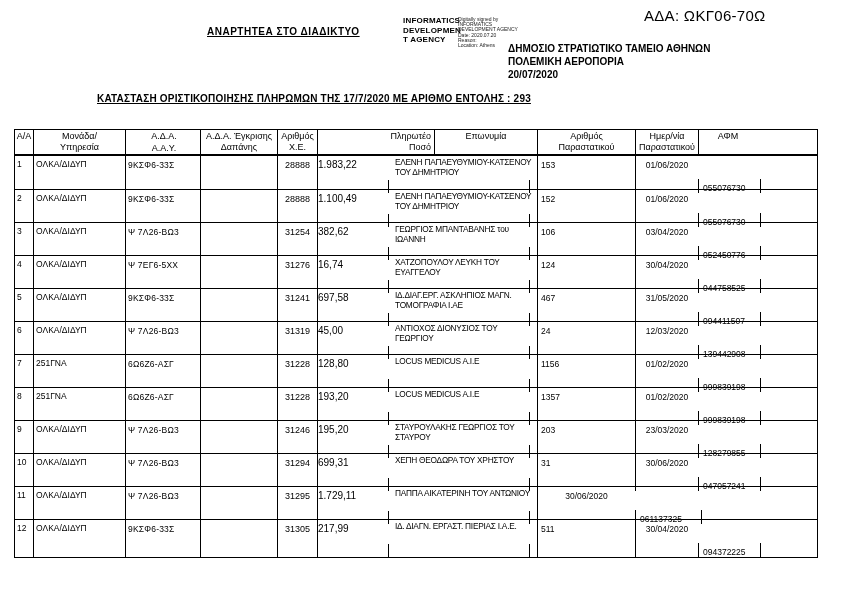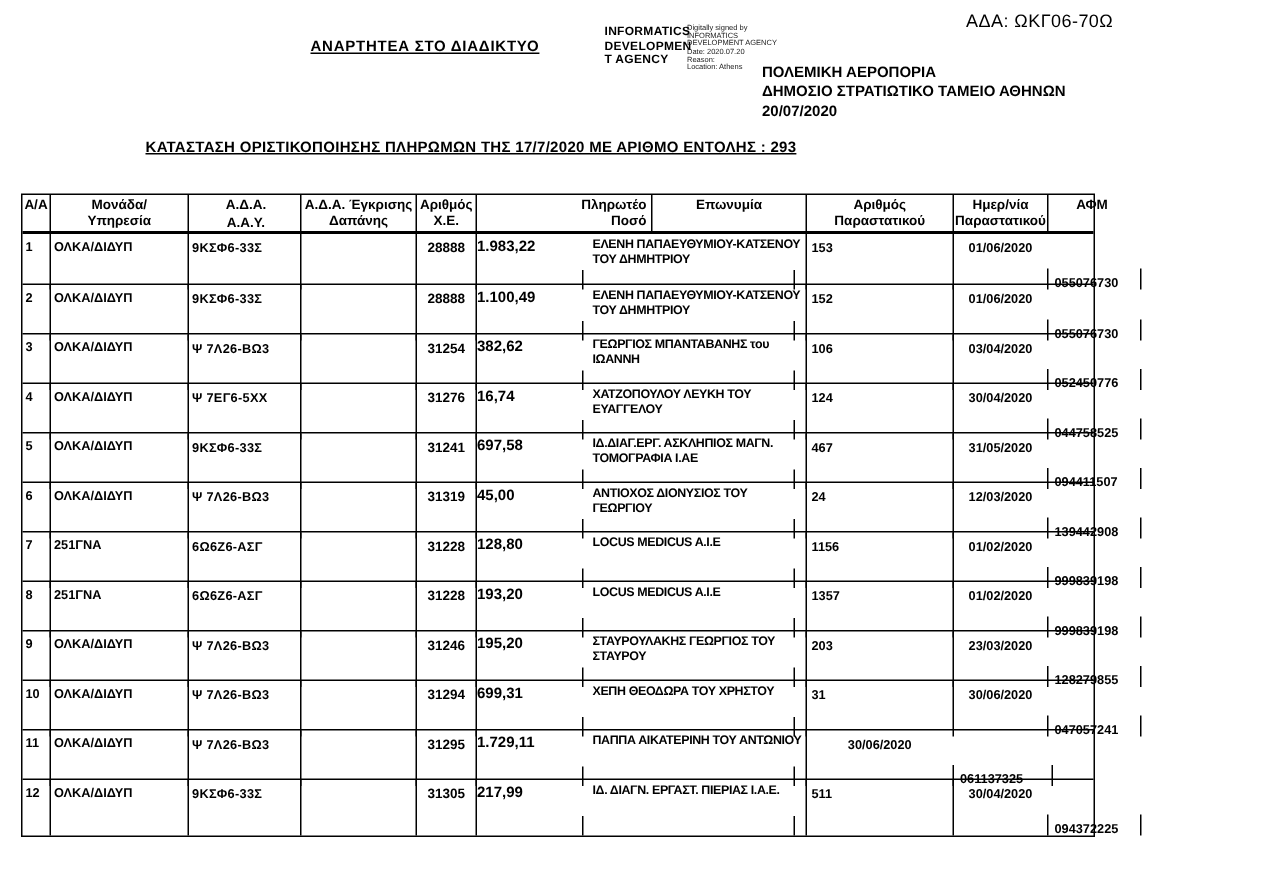--- a/index.html
+++ b/index.html
@@ -4,43 +4,42 @@
 <style>
   * { margin:0; padding:0; box-sizing:border-box; }
   html,body { width:842px; height:595px; background:#ffffff; }
   body {
     position:relative;
     font-family:"Liberation Sans", sans-serif;
     color:#000;
     overflow:hidden;
   }
 
-  .ada-top { position:absolute; left:644px; top:7px; font-size:12px; letter-spacing:0.3px; }
+  .ada-top { position:absolute; left:644px; top:7px; font-size:15px; letter-spacing:0.3px; }
   .anartitea {
     position:absolute; left:207px; top:26px;
     font-size:10px; font-weight:bold; text-decoration:underline; letter-spacing:0.5px;
   }
   .sig-agency {
     position:absolute; left:403px; top:16px; width:58px;
     font-size:8px; font-weight:bold; line-height:9.5px; letter-spacing:0.2px;
   }
   .sig-stamp {
     position:absolute; left:458px; top:17px; width:78px;
     font-size:5px; line-height:5.2px; color:#1a1a1a;
   }
   .org-block { position:absolute; left:508px; top:42px; font-size:10px; font-weight:bold; line-height:13px; }
   .report-title {
     position:absolute; left:97px; top:93px;
     font-size:10px; font-weight:bold; text-decoration:underline; letter-spacing:0.2px;
   }
 
   .table {
-    position:absolute; left:14px; top:129px; width:716px;
+    position:absolute; left:14px; top:129px; width:804px;
     border:1px solid #000;
-    font-weight:bold;
   }
   .thead {
     display:grid;
     grid-template-columns:18px 92px 75px 77px 40px 117px 103px 98px 63px 59px;
     height:26px; border-bottom:2px solid #000; font-size:9px; line-height:11px;
   }
   .th { text-align:center; white-space:pre-line; padding-top:1px; border-left:1px solid #000; overflow:visible; }
   .th:first-child { border-left:none; }
   .h-ada-aay { display:flex; justify-content:space-between; padding:1px 5px 0 7px;flex-direction:column; }
   .h-amt { text-align:right; padding-right:3px; }
@@ -87,22 +86,22 @@
 <div class="sig-stamp" id="sig-stamp">
     <div>Digitally signed by</div>
     <div>INFORMATICS</div>
     <div>DEVELOPMENT AGENCY</div>
     <div>Date: 2020.07.20</div>
     <div>Reason:</div>
     <div>Location: Athens</div>
   </div>
 
 <div class="org-block">
+  <div>ΔΗΜΟΣΙΟ ΣΤΡΑΤΙΩΤΙΚΟ ΤΑΜΕΙΟ ΑΘΗΝΩΝ</div>
   <div>ΠΟΛΕΜΙΚΗ ΑΕΡΟΠΟΡΙΑ</div>
-  <div>ΔΗΜΟΣΙΟ ΣΤΡΑΤΙΩΤΙΚΟ ΤΑΜΕΙΟ ΑΘΗΝΩΝ</div>
   <div>20/07/2020</div>
 </div>
 
 <div class="report-title">ΚΑΤΑΣΤΑΣΗ ΟΡΙΣΤΙΚΟΠΟΙΗΣΗΣ ΠΛΗΡΩΜΩΝ ΤΗΣ 17/7/2020 ΜΕ ΑΡΙΘΜΟ ΕΝΤΟΛΗΣ : 293</div>
 
 <div class="table">
   <div class="thead">
     <div class="th">Α/Α</div>
     <div class="th">Μονάδα/
 Υπηρεσία</div>

